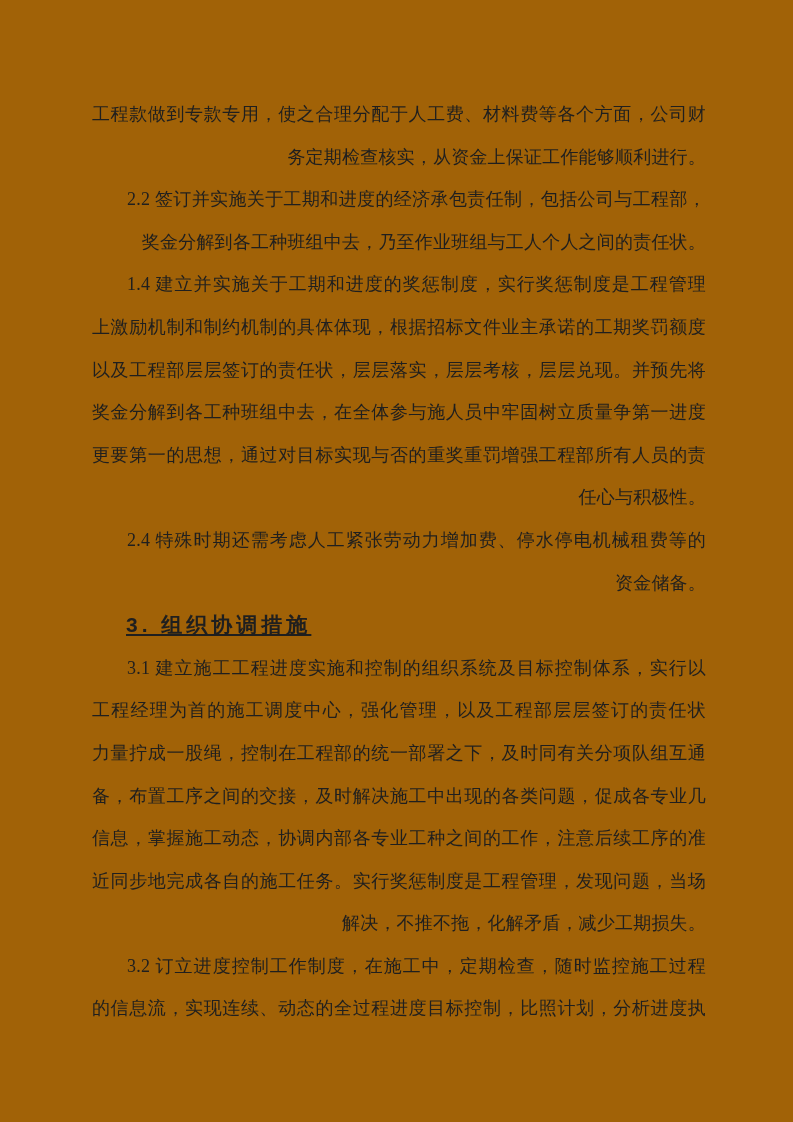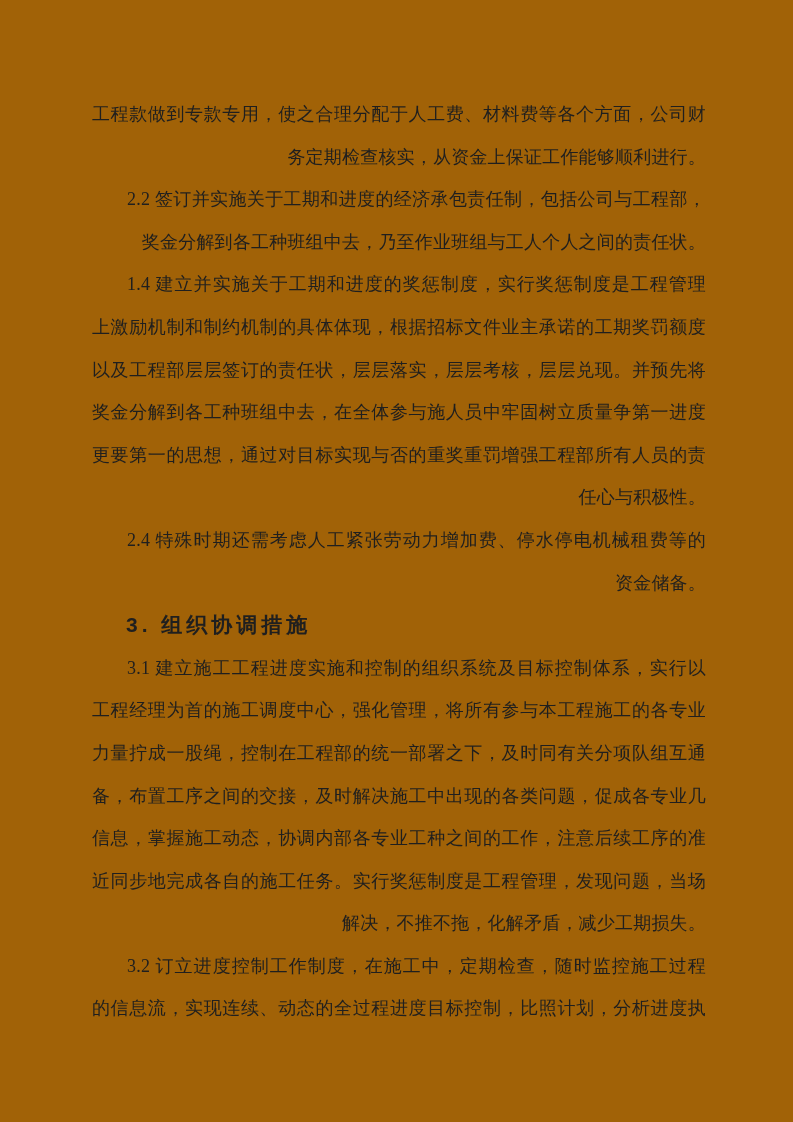--- a/index.html
+++ b/index.html
@@ -40,20 +40,21 @@
     text-indent: 35px;
   }
   .hd {
     font-family: "Liberation Sans", "DejaVu Sans", sans-serif;
     font-weight: 700;
     font-size: 21px;
     letter-spacing: 4px;
     text-indent: 34px;
     text-align: right;
     text-align-last: left;
+    text-decoration: underline;
   }
   .page-number {
     position: absolute;
     left: 0;
     top: 1036px;
     width: 100%;
     height: 20px;
     line-height: 20px;
     text-align: right;
     font-size: 13.5px;
@@ -73,21 +74,21 @@
     <div class="ln j ind">1.4 建立并实施关于工期和进度的奖惩制度，实行奖惩制度是工程管理</div>
     <div class="ln j">上激励机制和制约机制的具体体现，根据招标文件业主承诺的工期奖罚额度</div>
     <div class="ln j">以及工程部层层签订的责任状，层层落实，层层考核，层层兑现。并预先将</div>
     <div class="ln j">奖金分解到各工种班组中去，在全体参与施人员中牢固树立质量争第一进度</div>
     <div class="ln j">更要第一的思想，通过对目标实现与否的重奖重罚增强工程部所有人员的责</div>
     <div class="ln">任心与积极性。</div>
     <div class="ln j ind">2.4 特殊时期还需考虑人工紧张劳动力增加费、停水停电机械租费等的</div>
     <div class="ln">资金储备。</div>
     <div class="ln hd">3. 组织协调措施</div>
     <div class="ln j ind">3.1 建立施工工程进度实施和控制的组织系统及目标控制体系，实行以</div>
-    <div class="ln j">工程经理为首的施工调度中心，强化管理，将所有参与本工程施工的各专业</div>
+    <div class="ln j">工程经理为首的施工调度中心，强化管理，以及工程部层层签订的责任状</div>
     <div class="ln j">力量拧成一股绳，控制在工程部的统一部署之下，及时同有关分项队组互通</div>
     <div class="ln j">备，布置工序之间的交接，及时解决施工中出现的各类问题，促成各专业几</div>
     <div class="ln j">信息，掌握施工动态，协调内部各专业工种之间的工作，注意后续工序的准</div>
     <div class="ln j">近同步地完成各自的施工任务。实行奖惩制度是工程管理，发现问题，当场</div>
     <div class="ln">解决，不推不拖，化解矛盾，减少工期损失。</div>
     <div class="ln j ind">3.2 订立进度控制工作制度，在施工中，定期检查，随时监控施工过程</div>
     <div class="ln j">的信息流，实现连续、动态的全过程进度目标控制，比照计划，分析进度执</div>
   </div>
   <div class="page-number">10</div>
 </div>

